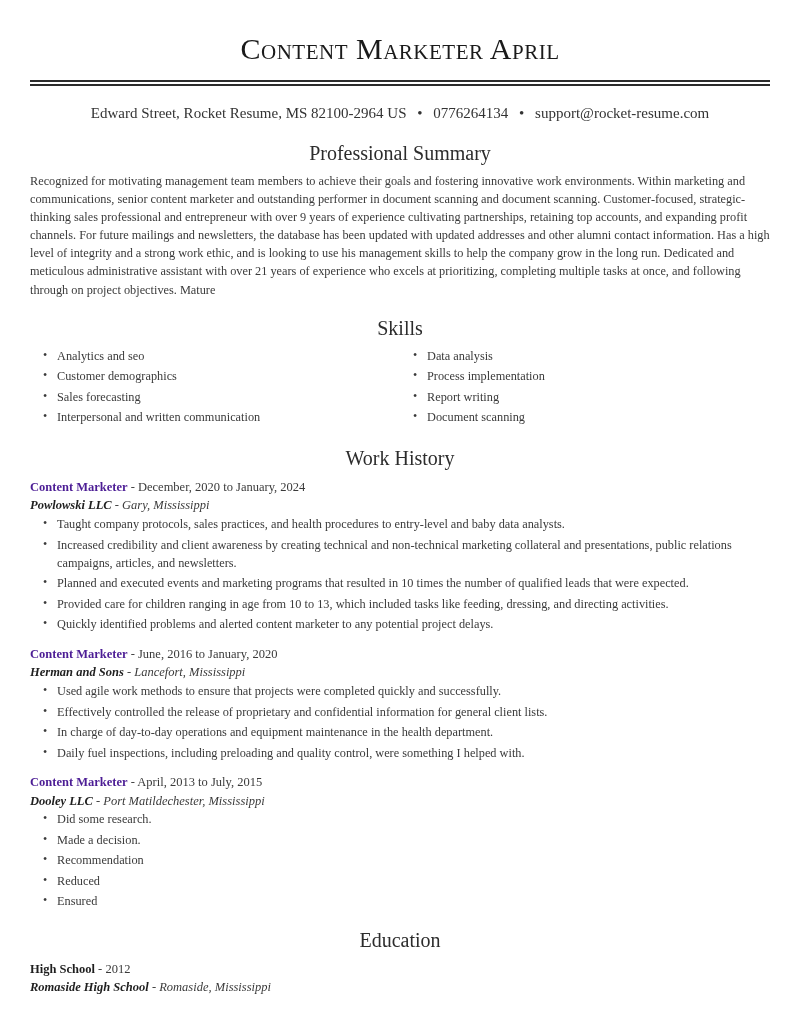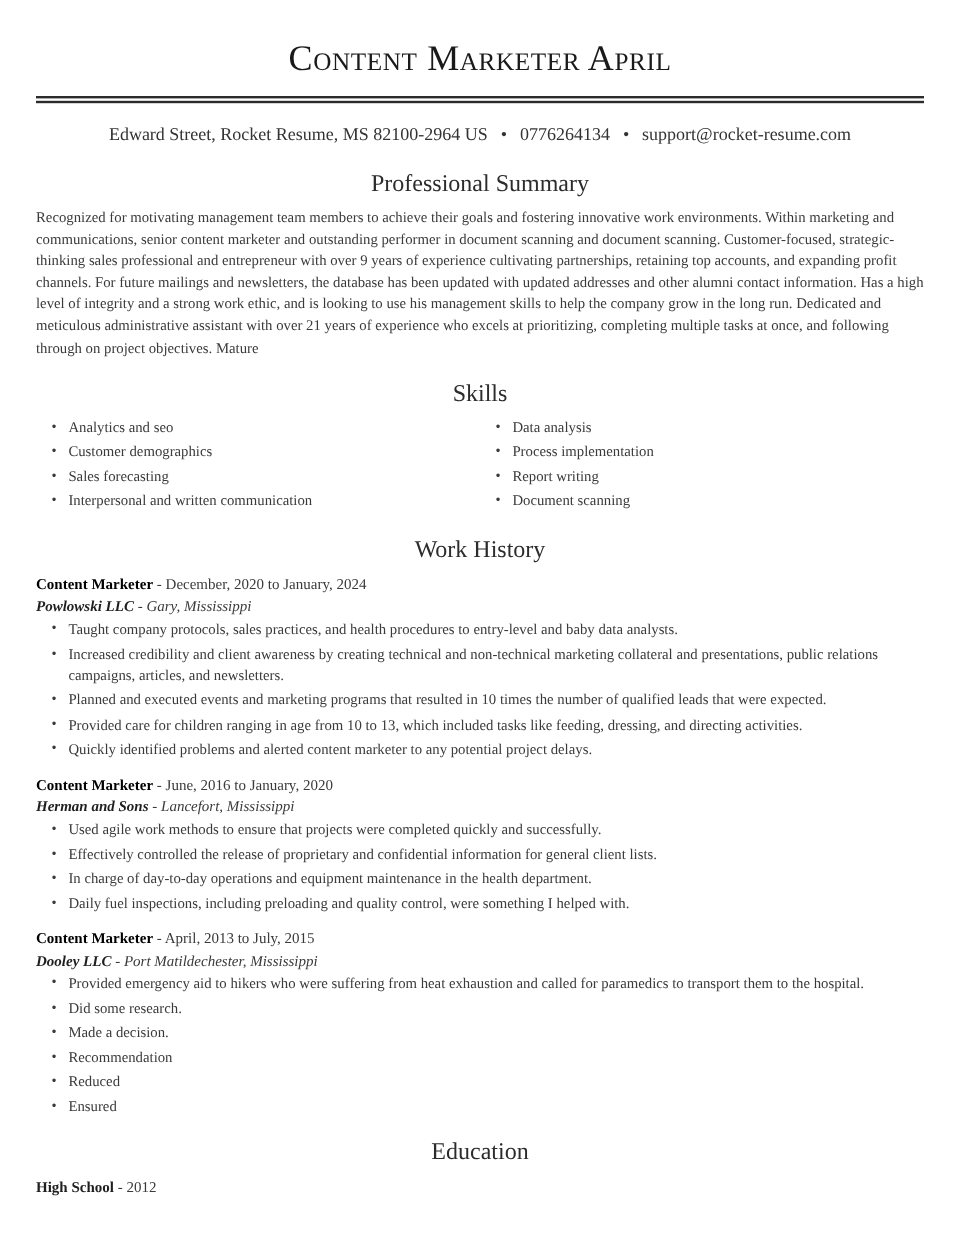--- a/index.html
+++ b/index.html
@@ -112,21 +112,21 @@
   .job:first-of-type {
     margin-top: 8px;
   }
   .job-line {
     font-size: 12.5px;
     line-height: 1.5;
     color: #3a3a3a;
   }
   .job-title {
     font-weight: bold;
-    color: #000000;
+    color: #4c1d95;
   }
   .job-dates {
     color: #3a3a3a;
   }
   .company {
     font-weight: bold;
     font-style: italic;
     color: #1f1f1f;
   }
   .job-location {
@@ -252,34 +252,38 @@
         <span class="job-title">Content Marketer</span>
         <span class="dash">-</span>
         <span class="job-dates">April, 2013 to July, 2015</span>
       </div>
       <div class="job-line">
         <span class="company">Dooley LLC</span>
         <span class="dash">-</span>
         <span class="job-location">Port Matildechester, Mississippi</span>
       </div>
       <ul class="bullets job-bullets">
-        <li>Provided emergency aid to hikers who were suffering from heat exhaustion and called for paramedics to transport them to the hospital.</li>
         <li>Did some research.</li>
         <li>Made a decision.</li>
         <li>Recommendation</li>
         <li>Reduced</li>
         <li>Ensured</li>
       </ul>
     </div>
   </div>
 
   <div class="section">
     <h2 class="section-heading">Education</h2>
     <div class="edu-entry">
       <div class="job-line">
         <span class="degree">High School</span>
         <span class="dash">-</span>
         <span>2012</span>
       </div>
+      <div class="job-line">
+        <span class="school">Romaside High School</span>
+        <span class="dash">-</span>
+        <span class="edu-location">Romaside, Mississippi</span>
+      </div>
     </div>
   </div>
 
 </div>
 
 </body></html>

